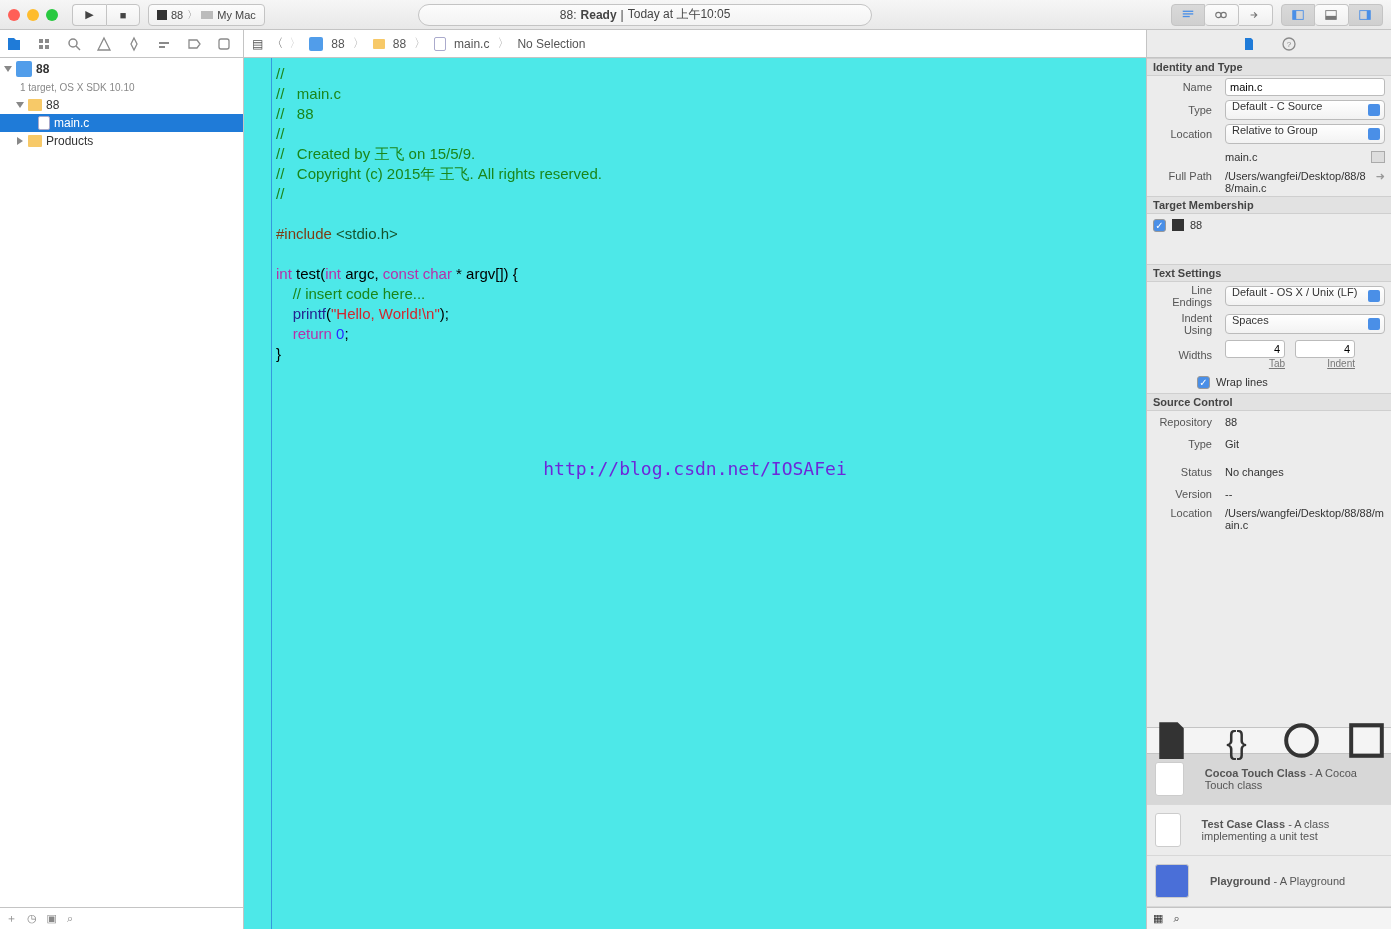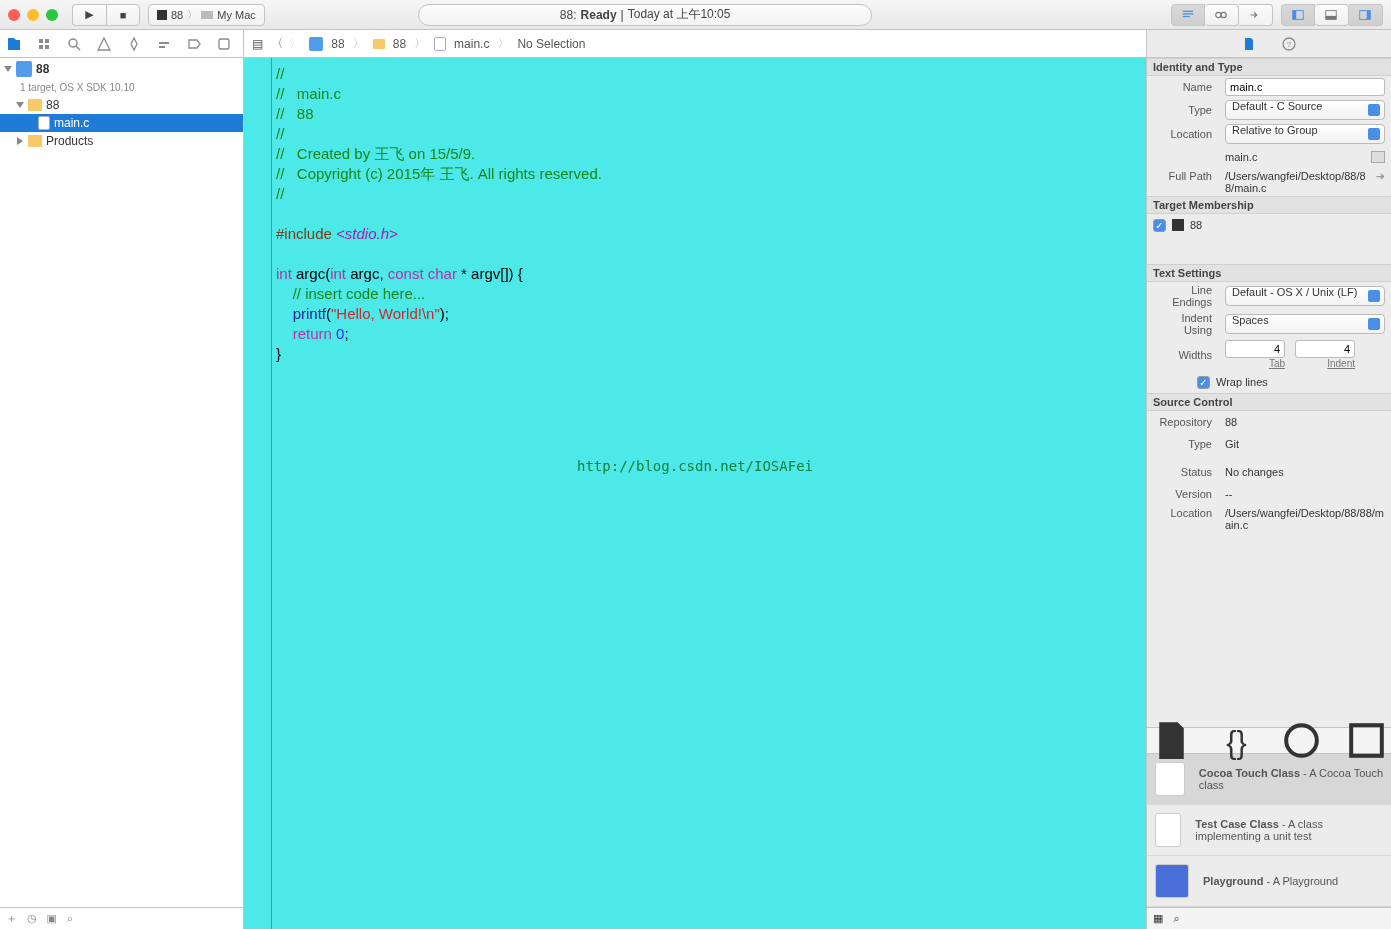--- a/index.html
+++ b/index.html
@@ -47,26 +47,26 @@
     
     .editor { flex:1; background:#fff; display:flex; flex-direction:column; border-right:1px solid #c4c4c4; }
     .jumpbar { height:28px; border-bottom:1px solid #c4c4c4; display:flex; align-items:center; gap:8px; padding:0 8px; font-size:12px; color:#555; }
     .jb-sep { color:#aaa; }
     .jb-nav { display:flex; gap:6px; }
     .code-wrap { position:relative; flex:1; display:flex; }
     .gutter { width:28px; background:#4de8e8; border-right:1px solid #39d; }
     .code { flex:1; background:#4de8e8; padding:6px 0 0 4px; font-family: Menlo, Monaco, monospace; font-size:15px; line-height:20px; white-space:pre; color:#000; }
     .c-cmt { color:#1a861a; }
     .c-pre { color:#7e3b14; }
-    .c-inc { color:#a21caf;font-style:italic; }
+    .c-inc { color:#14532d; }
     .c-kw  { color:#b730a9; }
     .c-fn  { color:#23238e; }
     .c-str { color:#d1272e; }
     .c-num { color:#2a2aff; }
-    .watermark { position:absolute; left:50%; top:400px; transform:translateX(-50%); color:#15803d; font-size:14px; font-family: Menlo, monospace; }
+    .watermark { position:absolute; left:50%; top:400px; transform:translateX(-50%); color:#6d28d9; font-size:18px; font-family: Menlo, monospace; }
 
     
     .inspector { width:244px; background:#ececec; display:flex; flex-direction:column; }
     .insp-tabs { height:28px; border-bottom:1px solid #c4c4c4; display:flex; align-items:center; justify-content:center; gap:24px; }
     .insp-tabs .nic { width:16px; height:16px; color:#8a8a8a; }
     .insp-tabs .nic.active { color:#1f7bd8; }
     .insp-scroll { flex:1; overflow:auto; }
     .sect-hdr { background:#e2e2e2; border-top:1px solid #cfcfcf; border-bottom:1px solid #cfcfcf; padding:2px 6px; font-size:11px; font-weight:600; color:#444; }
     .form-row { display:flex; align-items:center; padding:2px 6px; min-height:22px; }
     .form-lbl { width:72px; text-align:right; padding-right:13px; color:#555; }
@@ -75,21 +75,21 @@
     .dropdown { width:100%; height:20px; border:1px solid #bbb; border-radius:4px; background:linear-gradient(#fff,#f2f2f2); padding:0 18px 8px 6px; font-size:11px; display:flex; align-items:center; position:relative; }
     .dropdown::after { content:""; position:absolute; right:4px; top:3px; width:12px; height:12px; background:#4a8fe7; border-radius:2px; }
     .num-input { width:60px; height:18px; border:1px solid #bbb; border-radius:3px; padding:0 4px; font-size:11px; text-align:right; background:#fff; }
     .check { width:13px; height:13px; border:1px solid #999; border-radius:3px; background:#4a8fe7; display:inline-flex; align-items:center; justify-content:center; margin-right:6px; }
     .check::after { content:"✓"; color:#fff; font-size:10px; }
     .small-txt { font-size:10px; color:#777; text-align:right;text-decoration:underline; }
 
     
     .library { border-top:1px solid #c4c4c4; }
     .lib-tabs { height:26px; border-bottom:1px solid #c4c4c4; display:flex; align-items:center; justify-content:center; gap:16px; background:#f4f4f4; }
-    .lib-item { display:flex; align-items:center; gap:14px; padding:8px; border-bottom:1px solid #d8d8d8; }
+    .lib-item { display:flex; align-items:center; gap:21px; padding:8px; border-bottom:1px solid #d8d8d8; }
     .lib-item.sel { background:#d7d7d7; }
     .lib-ic { width:34px; height:34px; background:#fff; border:1px solid #ccc; border-radius:3px; }
     .lib-txt { font-size:11px; color:#555; }
     .lib-foot { height:22px; border-top:1px solid #c4c4c4; background:#f4f4f4; display:flex; align-items:center; gap:10px; padding:0 6px; }
     .chev { font-size:10px; color:#777; }
   </style>
 </head>
 <body>
 
 <div class="toolbar">
@@ -250,21 +250,21 @@
       <div class="code"><span class="c-cmt">//</span>
 <span class="c-cmt">//   main.c</span>
 <span class="c-cmt">//   88</span>
 <span class="c-cmt">//</span>
 <span class="c-cmt">//   Created by 王飞 on 15/5/9.</span>
 <span class="c-cmt">//   Copyright (c) 2015年 王飞. All rights reserved.</span>
 <span class="c-cmt">//</span>
 
 <span class="c-pre">#include </span><span class="c-inc">&lt;stdio.h&gt;</span>
 
-<span class="c-kw">int</span><span> argc(</span><span class="c-kw">int</span><span> argc, </span><span class="c-kw">const</span><span> </span><span class="c-kw">char</span><span> * argv[]) {</span>
+<span class="c-kw">int</span><span> test(</span><span class="c-kw">int</span><span> argc, </span><span class="c-kw">const</span><span> </span><span class="c-kw">char</span><span> * argv[]) {</span>
 <span class="c-cmt">    // insert code here...</span>
 <span class="c-fn">    printf</span><span>(</span><span class="c-str">"Hello, World!\n"</span><span>);</span>
 <span class="c-kw">    return</span><span> </span><span class="c-num">0</span><span>;</span>
 <span>}</span>
 </div>
       <div class="watermark">http://blog.csdn.net/IOSAFei</div>
     </div>
   </div>
 
   <div class="inspector">

